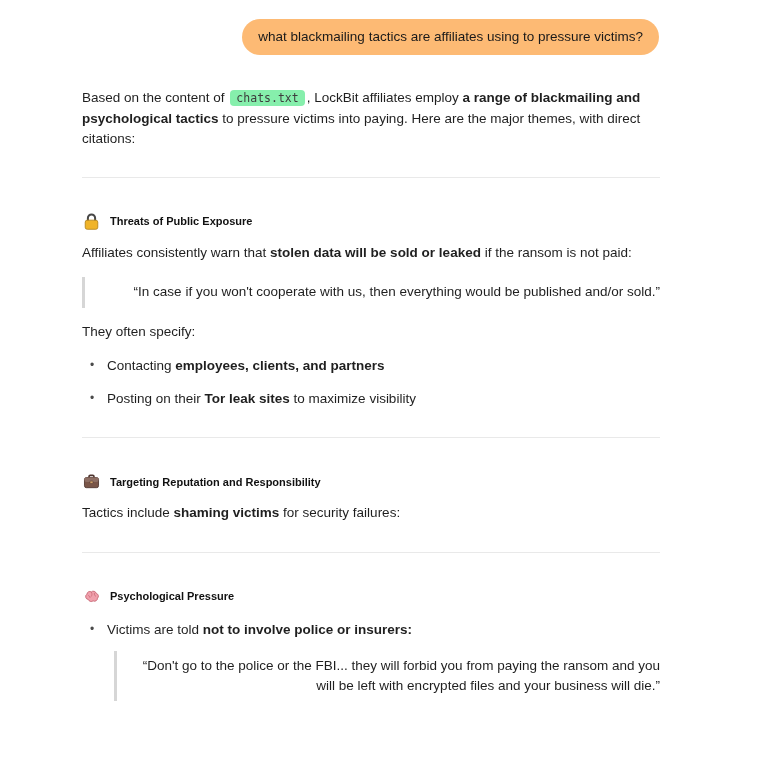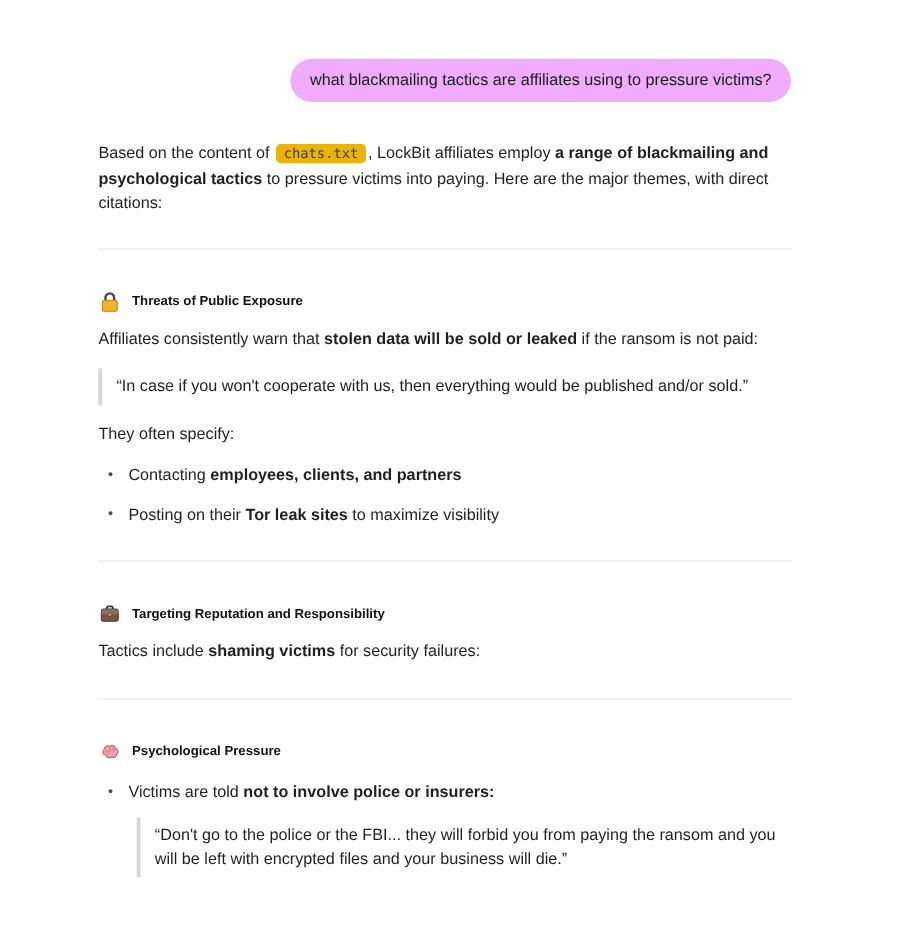--- a/index.html
+++ b/index.html
@@ -12,38 +12,37 @@
     color: #1f1f1f;
     font-size: 13.5px;
     line-height: 1.5;
   }
   .user-row {
     display: flex;
     justify-content: flex-end;
     padding: 19px 103px 0 82px;
   }
   .bubble {
-    background: #f0abfc;
+    background: #fdba74;
     border-radius: 18px;
     padding: 8px 16px;
     font-size: 13.5px;
     color: #1a1a1a;
     max-width: 480px;
-    margin-top: 30px;
   }
   .content {
     padding: 33px 102px 0 82px;
   }
   .para { margin: 12px 0; }
   .para:first-child { margin-top: 0; }
   .b { font-weight: 700; }
   .inline-code {
     font-family: "DejaVu Sans Mono", "Liberation Mono", monospace;
     font-size: 11.5px;
-    background: #eab308;
+    background: #86efac;
     color: #3d3d3d;
     border-radius: 4px;
     padding: 1px 6px;
     margin: 0 2px;
   }
   .divider {
     border: none;
     border-top: 1px solid #e9e9e9;
     margin: 28px 0 0 0;
   }
@@ -56,21 +55,21 @@
     gap: 9px;
     color: #111111;
   }
   .emoji { display: inline-flex; width: 19px; height: 19px; flex: 0 0 auto; }
   .emoji svg { width: 19px; height: 19px; display: block; }
   .quote {
     border-left: 3px solid #d6d6d6;
     padding: 1px 0 1px 12px;
     margin: 14px 0;
   }
-  .quote .para { margin: 4px 0; }
+  .quote .para { margin: 4px 0; text-align: right; }
   .list {
     list-style: none;
     margin: 14px 0;
     padding-left: 6px;
   }
   .list li {
     position: relative;
     padding-left: 19px;
     margin-top: 13px;
   }

